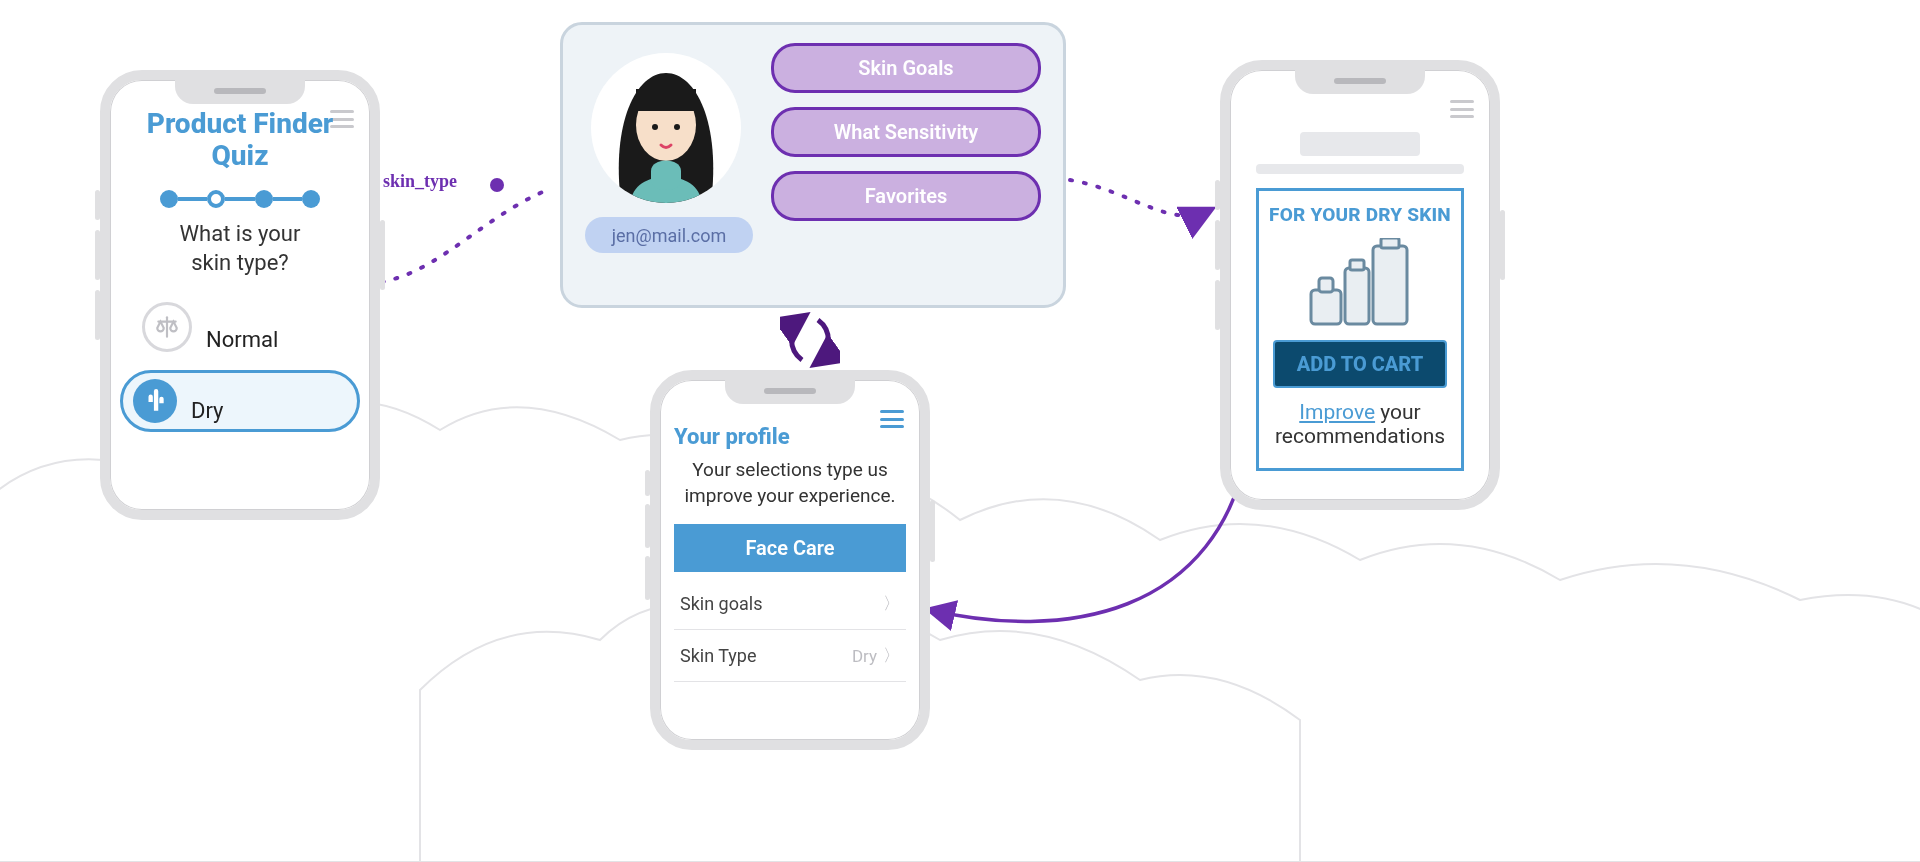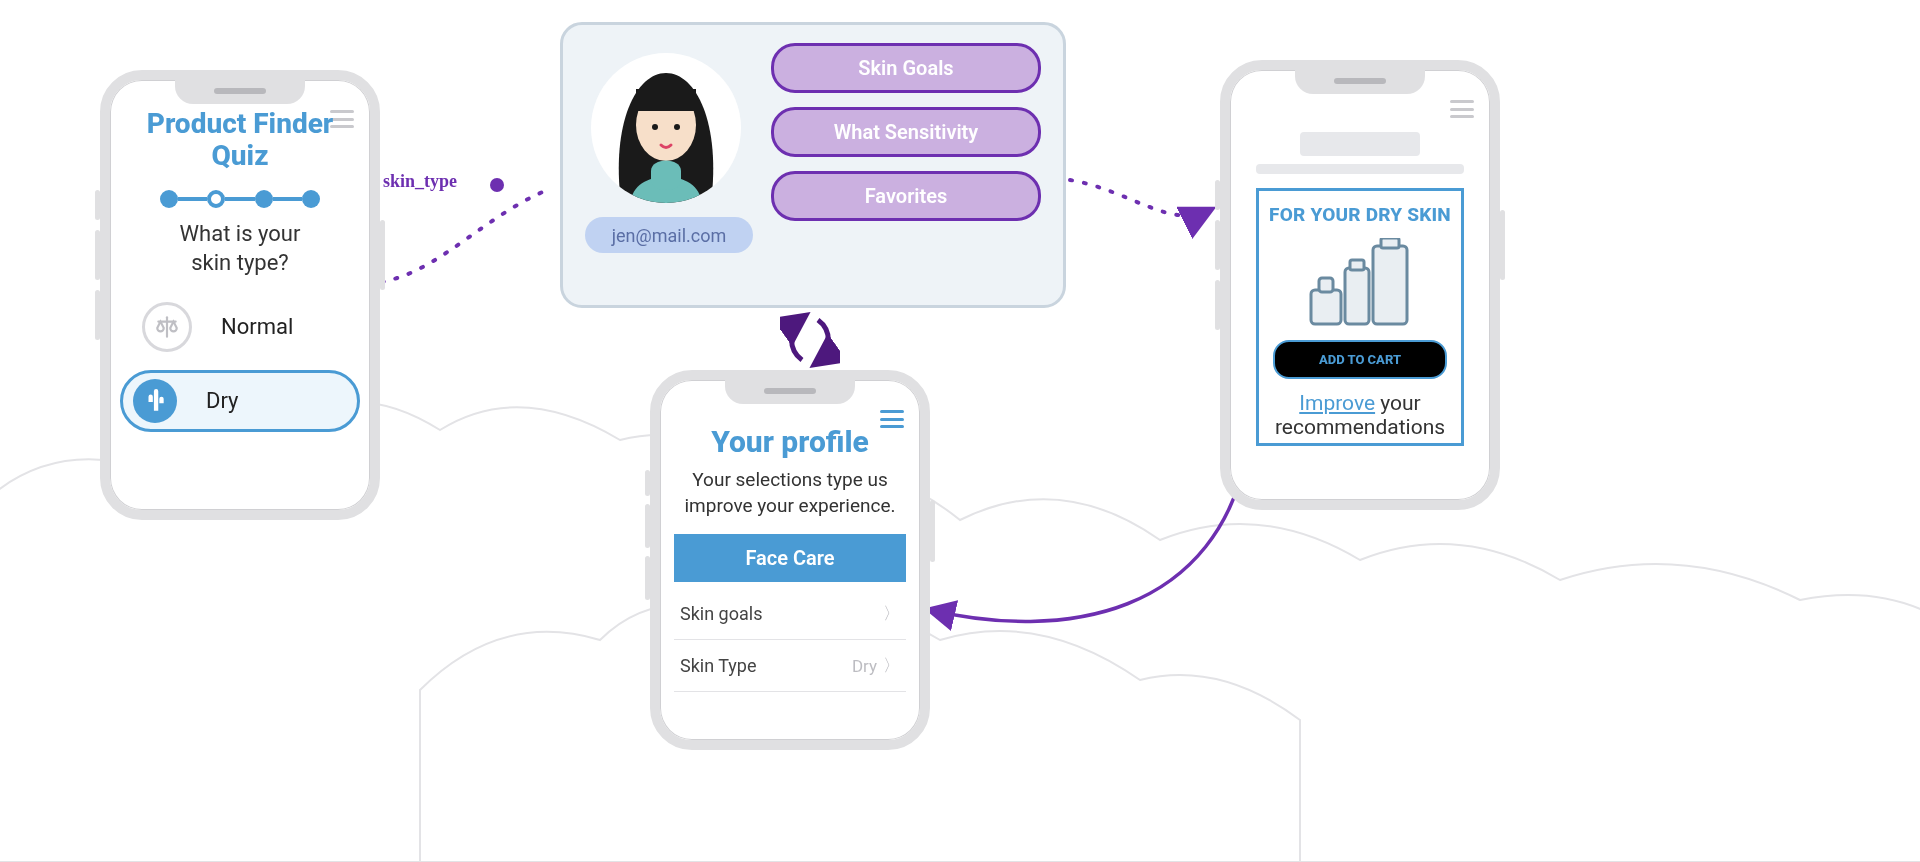--- a/index.html
+++ b/index.html
@@ -10,43 +10,43 @@
   .phone .side-btn{position:absolute;background:#e0e0e2;border-radius:3px}
   .phone .hamburger{position:absolute;right:16px;top:30px;width:24px;height:18px;display:flex;flex-direction:column;justify-content:space-between}
   .phone .hamburger span{display:block;height:3px;border-radius:2px}
   .phone-inner{position:absolute;inset:28px 14px 14px 14px}
   .quiz-title{color:#4a9bd4;font-weight:800;font-size:28px;line-height:1.15;text-align:center;}
   .stepper{display:flex;align-items:center;justify-content:center;gap:0;margin:18px auto 12px auto;width:160px}
   .stepper .line{height:4px;background:#4a9bd4;flex:1}
   .stepper .dot{width:18px;height:18px;border-radius:50%;background:#4a9bd4}
   .stepper .dot.hollow{background:#fff;border:4px solid #4a9bd4;box-sizing:border-box}
   .quiz-q{font-size:22px;text-align:center;color:#333;margin:10px 0 16px 0;line-height:1.3}
-  .option{display:flex;align-items:center;gap:29px;margin:10px 8px;padding:8px 10px}
+  .option{display:flex;align-items:flex-end;gap:14px;margin:10px 8px;padding:8px 10px}
   .option-icon{width:44px;height:44px;border-radius:50%;display:flex;align-items:center;justify-content:center}
   .option-normal .option-icon{border:3px solid #d8d8dc;color:#bfbfc4}
   .option-dry{border:3px solid #4a9bd4;background:#edf6fc;border-radius:34px;padding:6px 10px;margin:10px -4px}
   .option-dry .option-icon{background:#4a9bd4;color:#fff}
   .option-label{font-size:22px;color:#222}
   .profile-card{position:absolute;left:560px;top:22px;width:500px;height:280px;background:#eef3f7;border:3px solid #c9d4de;border-radius:22px}
   .avatar{position:absolute;left:28px;top:28px;width:150px;height:150px;border-radius:50%;background:#fff;overflow:hidden;display:flex;align-items:flex-end;justify-content:center}
   .email-pill{position:absolute;left:22px;top:192px;width:168px;height:36px;border-radius:20px;background:#c0d2f2;color:#5a6ea5;font-size:18px;display:flex;align-items:center;justify-content:center}
   .attr-col{position:absolute;right:22px;top:18px;width:270px;display:flex;flex-direction:column;gap:14px}
   .attr-pill{height:44px;border-radius:24px;display:flex;align-items:center;justify-content:center;font-size:20px;font-weight:600;border:3px solid #6d2fb0}
   .attr-soft{background:#cbb0e0;color:#fff}
   .attr-strong{background:#7d33bf;color:#fff}
   .sync-arrows{position:absolute;left:780px;top:310px;width:60px;height:60px}
-  .profile-phone .ptitle{color:#4a9bd4;font-weight:800;font-size:30px;text-align:center;margin-top:16px}
+  .profile-phone .ptitle{color:#4a9bd4;font-weight:800;font-size:22px;margin-top:16px}
   .profile-phone .psub{font-size:19px;color:#333;text-align:center;margin:8px 8px 16px 8px;line-height:1.35}
   .profile-phone .tab-btn{background:#4a9bd4;color:#fff;font-size:20px;font-weight:600;text-align:center;padding:12px 0;margin:0 0 6px 0}
   .profile-phone .row{display:flex;align-items:center;justify-content:space-between;padding:14px 6px;border-bottom:1px solid #e3e3e6;font-size:18px;color:#444}
   .profile-phone .row .val{color:#bdbdc2;font-size:17px;display:flex;align-items:center;gap:6px}
-  .reco-card{position:absolute;border:3px solid #4a9bd4;background:#fff;left:12px;right:12px;top:90px;padding:12px 10px 4px 10px}
+  .reco-card{position:absolute;border:3px solid #4a9bd4;background:#fff;left:12px;right:12px;top:90px;padding:12px 10px 20px 10px}
   .reco-title{color:#4a9bd4;font-weight:800;font-size:19px;text-align:center;letter-spacing:.2px}
   .reco-img{height:96px;display:flex;align-items:flex-end;justify-content:center;margin:6px 0 12px 0}
-  .reco-btn{border:2px solid #4a9bd4;border-radius:16px;background:#000000;color:#4a9bd4;font-weight:800;font-size:13px;text-align:center;padding:10px 0;width:170px;margin:0 auto 12px auto}
+  .reco-btn{border:2px solid #4a9bd4;border-radius:4px;background:#0c4a6e;color:#4a9bd4;font-weight:800;font-size:20px;text-align:center;padding:10px 0;width:170px;margin:0 auto 12px auto}
   .reco-foot{font-size:21px;text-align:center;color:#333}
   .reco-foot .lnk{color:#4a9bd4;text-decoration:underline}
   .flow-label{position:absolute;font-family:Liberation Serif, serif;font-weight:700;color:#6d2fb0;font-size:18px}
   .flow-dot{position:absolute;width:14px;height:14px;border-radius:50%;background:#6d2fb0}
   .svg-layer{position:absolute;inset:0;pointer-events:none}
   .skel{background:#e7e8eb;border-radius:4px}
 </style>
 </head>
 <body>
 

